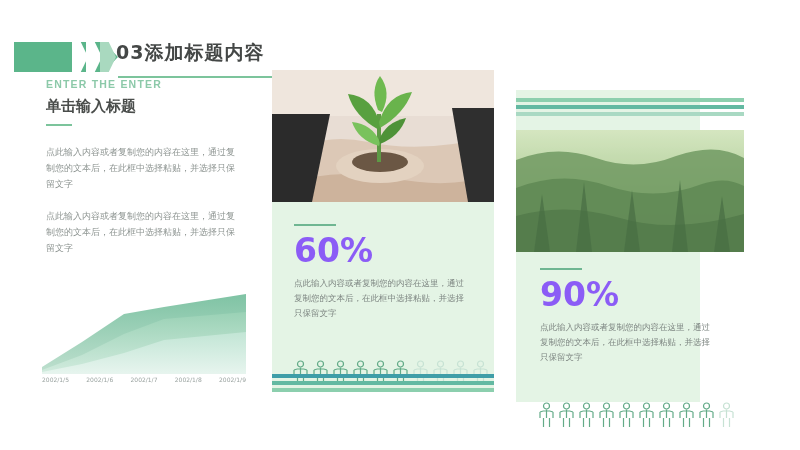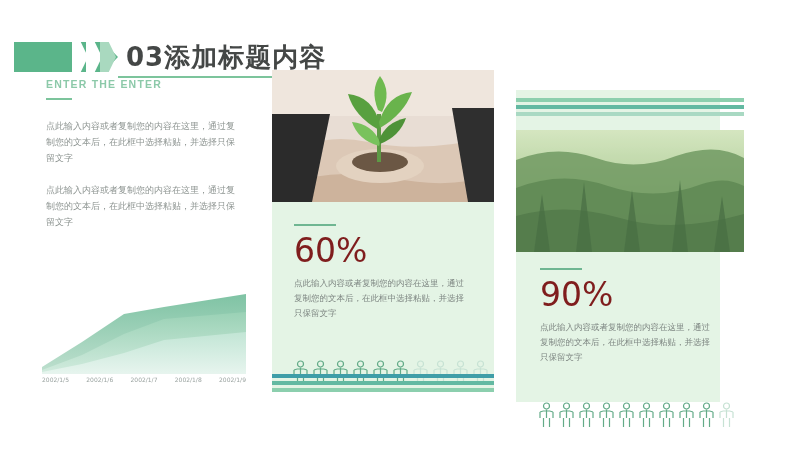--- a/index.html
+++ b/index.html
@@ -24,22 +24,22 @@
   .chev{
     position:absolute;top:24px;width:16px;height:30px;
     background:#8fcfae;
     -webkit-clip-path:polygon(0 0,55% 0,100% 50%,55% 100%,0 100%);
     clip-path:polygon(0 0,55% 0,100% 50%,55% 100%,0 100%);
   }
   .chev.c1{left:72px;background:#ffffff;}
   .chev.c2{left:86px;background:#ffffff;}
   .chev.c3{left:100px;background:#a9d9bf;}
   .header-title{
-    position:absolute;left:126px;top:22px;
-    font-size:26px;color:#444746;letter-spacing:1px;
+    position:absolute;left:116px;top:22px;
+    font-size:19px;color:#444746;letter-spacing:1px;
     font-weight:bold;
     font-family:"DejaVu Sans","Liberation Sans",sans-serif;
   }
   .header-rule{
     position:absolute;left:118px;top:58px;width:178px;height:2px;background:#7cc49c;
   }
 
   
   .left{
     position:absolute;left:46px;top:78px;width:196px;
@@ -81,40 +81,39 @@
   .card-mid .photo{
     position:absolute;left:0;top:0;width:222px;height:132px;overflow:hidden;
   }
   .card-mid .stat{
     position:absolute;left:22px;top:154px;
   }
   .stat-rule{
     width:42px;height:2px;background:#6fb692;margin-bottom:8px;
   }
   .stat-num{
-    font-size:33px;font-weight:normal;color:#7f1d1d;line-height:1;
+    font-size:33px;font-weight:bold;color:#8b5cf6;line-height:1;
     font-family:"DejaVu Sans","Liberation Sans",sans-serif;
   }
   .stat-text{
     margin-top:9px;font-size:8.5px;line-height:15px;color:#7f8783;width:178px;
     font-family:"DejaVu Sans","Liberation Sans",sans-serif;
   }
   .people{
     position:absolute;left:20px;top:290px;display:flex;gap:3px;
   }
   .stripes-bottom{
     position:absolute;left:0;bottom:0;width:222px;
   }
   .stripe{height:4px;margin-bottom:3px;}
 
   
   .card-right{
     position:absolute;left:516px;top:90px;width:184px;height:312px;
     background:#e4f4e5;
-    padding-left:20px;
   }
   .stripes-top{
     position:absolute;left:0;top:0;width:228px;
   }
   .card-right .photo{
     position:absolute;left:0;top:40px;width:228px;height:122px;overflow:hidden;
   }
   .card-right .stat{
     position:absolute;left:24px;top:178px;
   }
@@ -129,20 +128,21 @@
   <div class="chev-bar"></div>
   <div class="chev c1"></div>
   <div class="chev c2"></div>
   <div class="chev c3"></div>
   <div class="header-title">03添加标题内容</div>
   <div class="header-rule"></div>
 </div>
 
 <div class="left">
   <div class="eyebrow">ENTER THE ENTER</div>
+  <div class="sub-title">单击输入标题</div>
   <div class="rule-sm"></div>
   <div class="para p1">点此输入内容或者复制您的内容在这里，通过复制您的文本后，在此框中选择粘贴，并选择只保留文字</div>
   <div class="para p2">点此输入内容或者复制您的内容在这里，通过复制您的文本后，在此框中选择粘贴，并选择只保留文字</div>
 </div>
 
 <div class="chart-wrap">
   <svg width="204" height="84" viewBox="0 0 204 84">
     <defs>
       <linearGradient id="g1" x1="0" y1="0" x2="0" y2="1">
         <stop offset="0%" stop-color="#7fc3a4"></stop>

